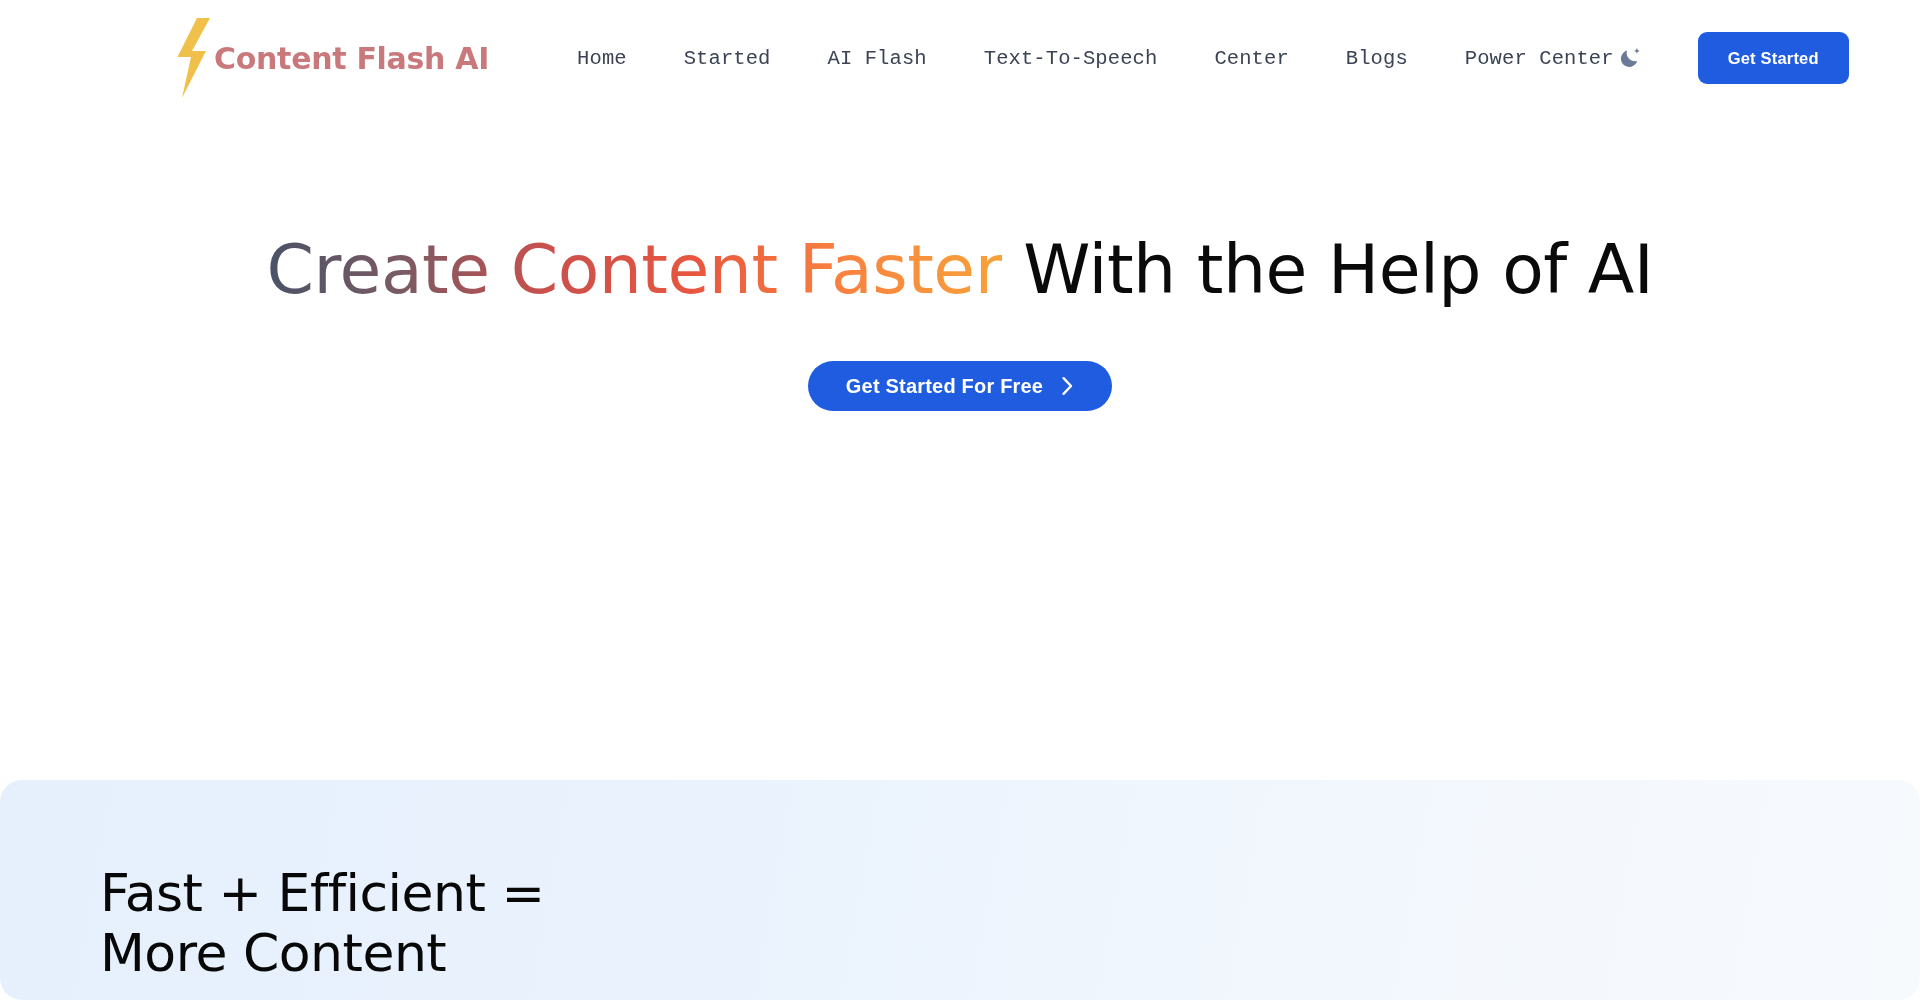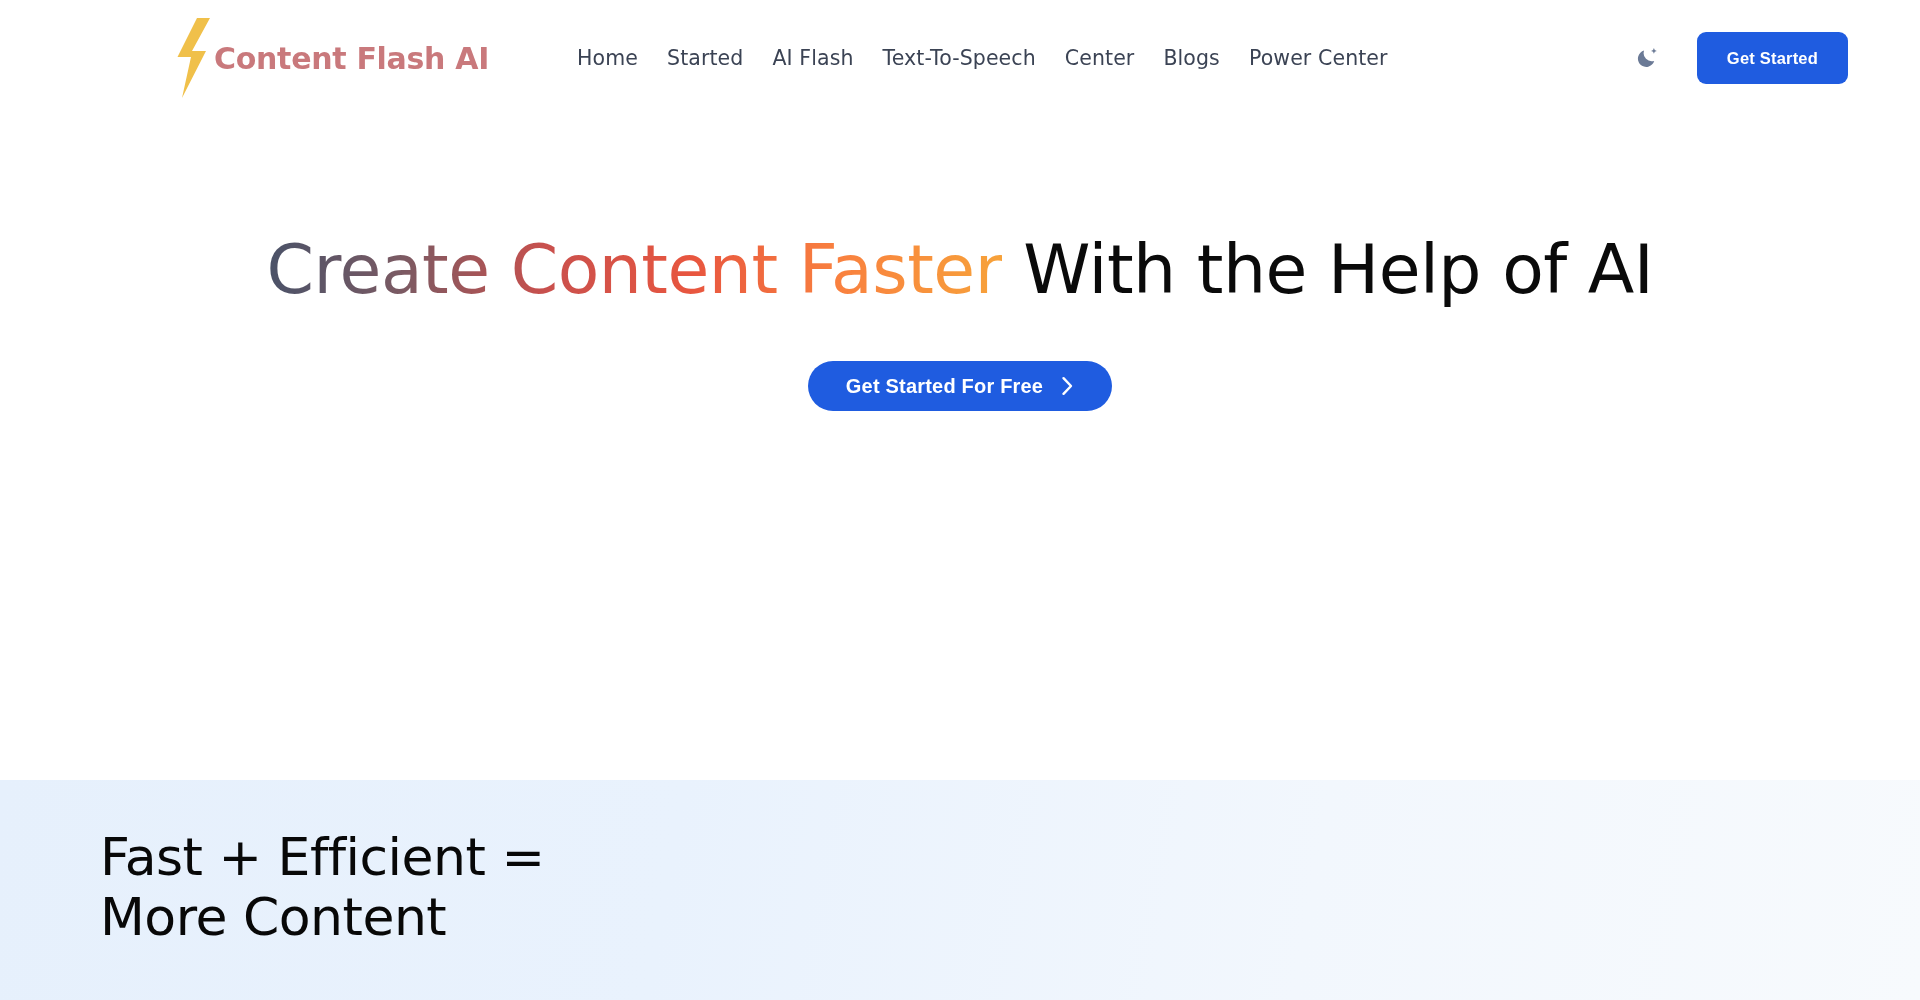--- a/index.html
+++ b/index.html
@@ -25,21 +25,21 @@
     flex-direction: column;
   }
 
   
   .site-header {
     height: 116px;
     flex: 0 0 116px;
     background: #ffffff;
     display: flex;
     align-items: center;
-    padding: 0 72px 0 180px;
+    padding: 0 118px 0 180px;
   }
 
   .brand {
     display: flex;
     align-items: center;
     gap: 4px;
     flex: 0 0 auto;
     margin-right: 88px;
     cursor: pointer;
   }
@@ -56,39 +56,40 @@
     font-size: 30px;
     font-weight: 700;
     color: #c9797c;
     letter-spacing: -0.3px;
     white-space: nowrap;
   }
 
   .main-nav {
     display: flex;
     align-items: center;
-    gap: 29px;
+    gap: 57px;
     flex: 0 0 auto;
+    font-family: Liberation Mono, monospace;
   }
 
   .nav-link {
     font-size: 20.5px;
     font-weight: 400;
     color: #3b4354;
     text-decoration: none;
     white-space: nowrap;
     cursor: pointer;
     letter-spacing: 0.1px;
   }
 
   .header-right {
     margin-left: auto;
     display: flex;
     align-items: center;
-    gap: 32px;
+    gap: 50px;
   }
 
   .theme-toggle {
     width: 34px;
     height: 34px;
     display: flex;
     align-items: center;
     justify-content: center;
     background: none;
     border: none;
@@ -181,22 +182,23 @@
     white-space: nowrap;
     letter-spacing: 0.2px;
   }
 
   .btn-hero-cta svg { display: block; }
 
   
   .feature-section {
     flex: 1 1 auto;
     background: linear-gradient(100deg, #e6f0fc 0%, #e9f2fd 35%, #f2f7fd 68%, #f7fafd 100%);
-    padding: 48px 0 0 100px;
+    padding: 84px 0 0 100px;
     overflow: hidden;
+    border-radius: 22px;
   }
 
   .feature-heading {
     font-size: 52px;
     font-weight: 400;
     line-height: 1.15;
     color: #080808;
     letter-spacing: -0.5px;
     max-width: 560px;
   }

